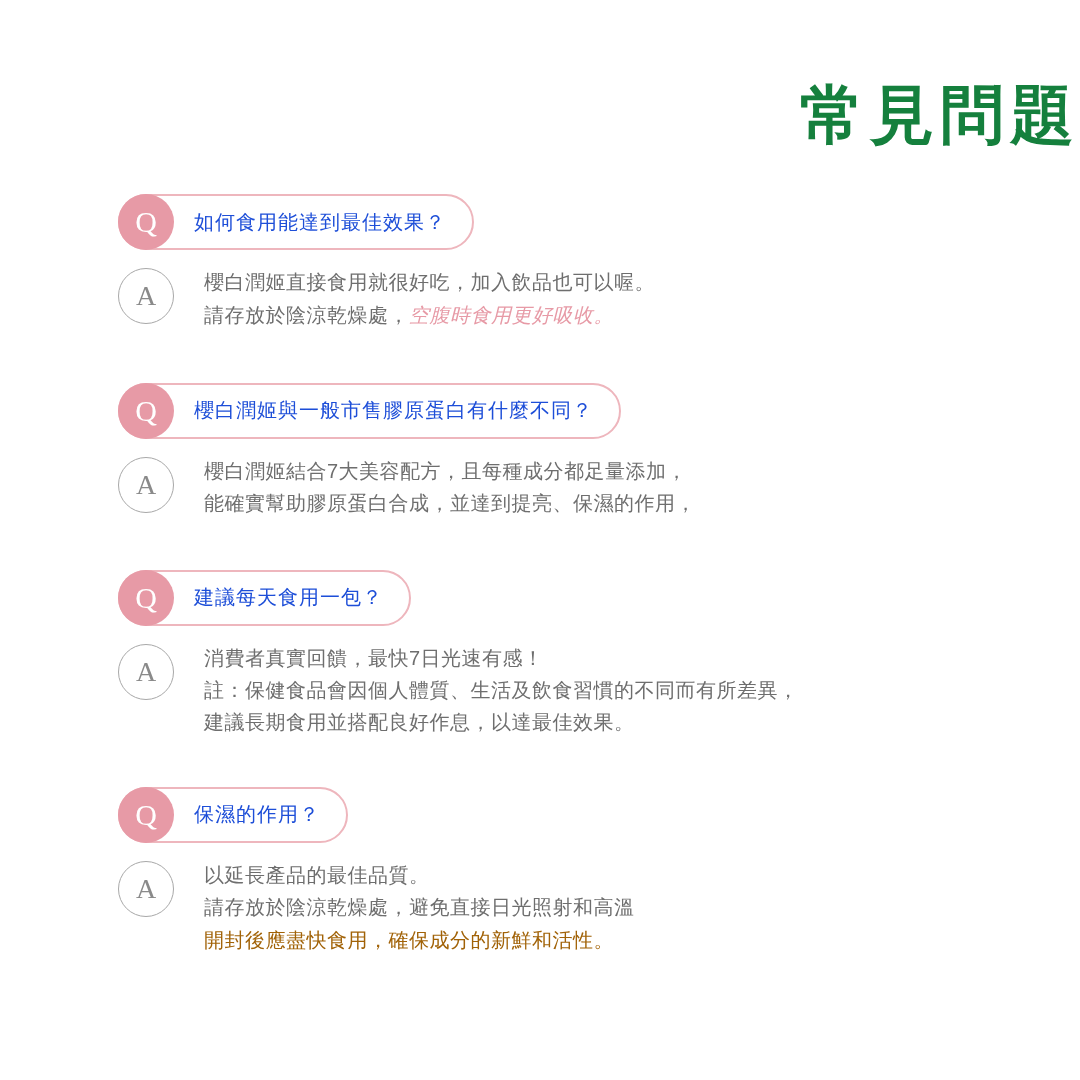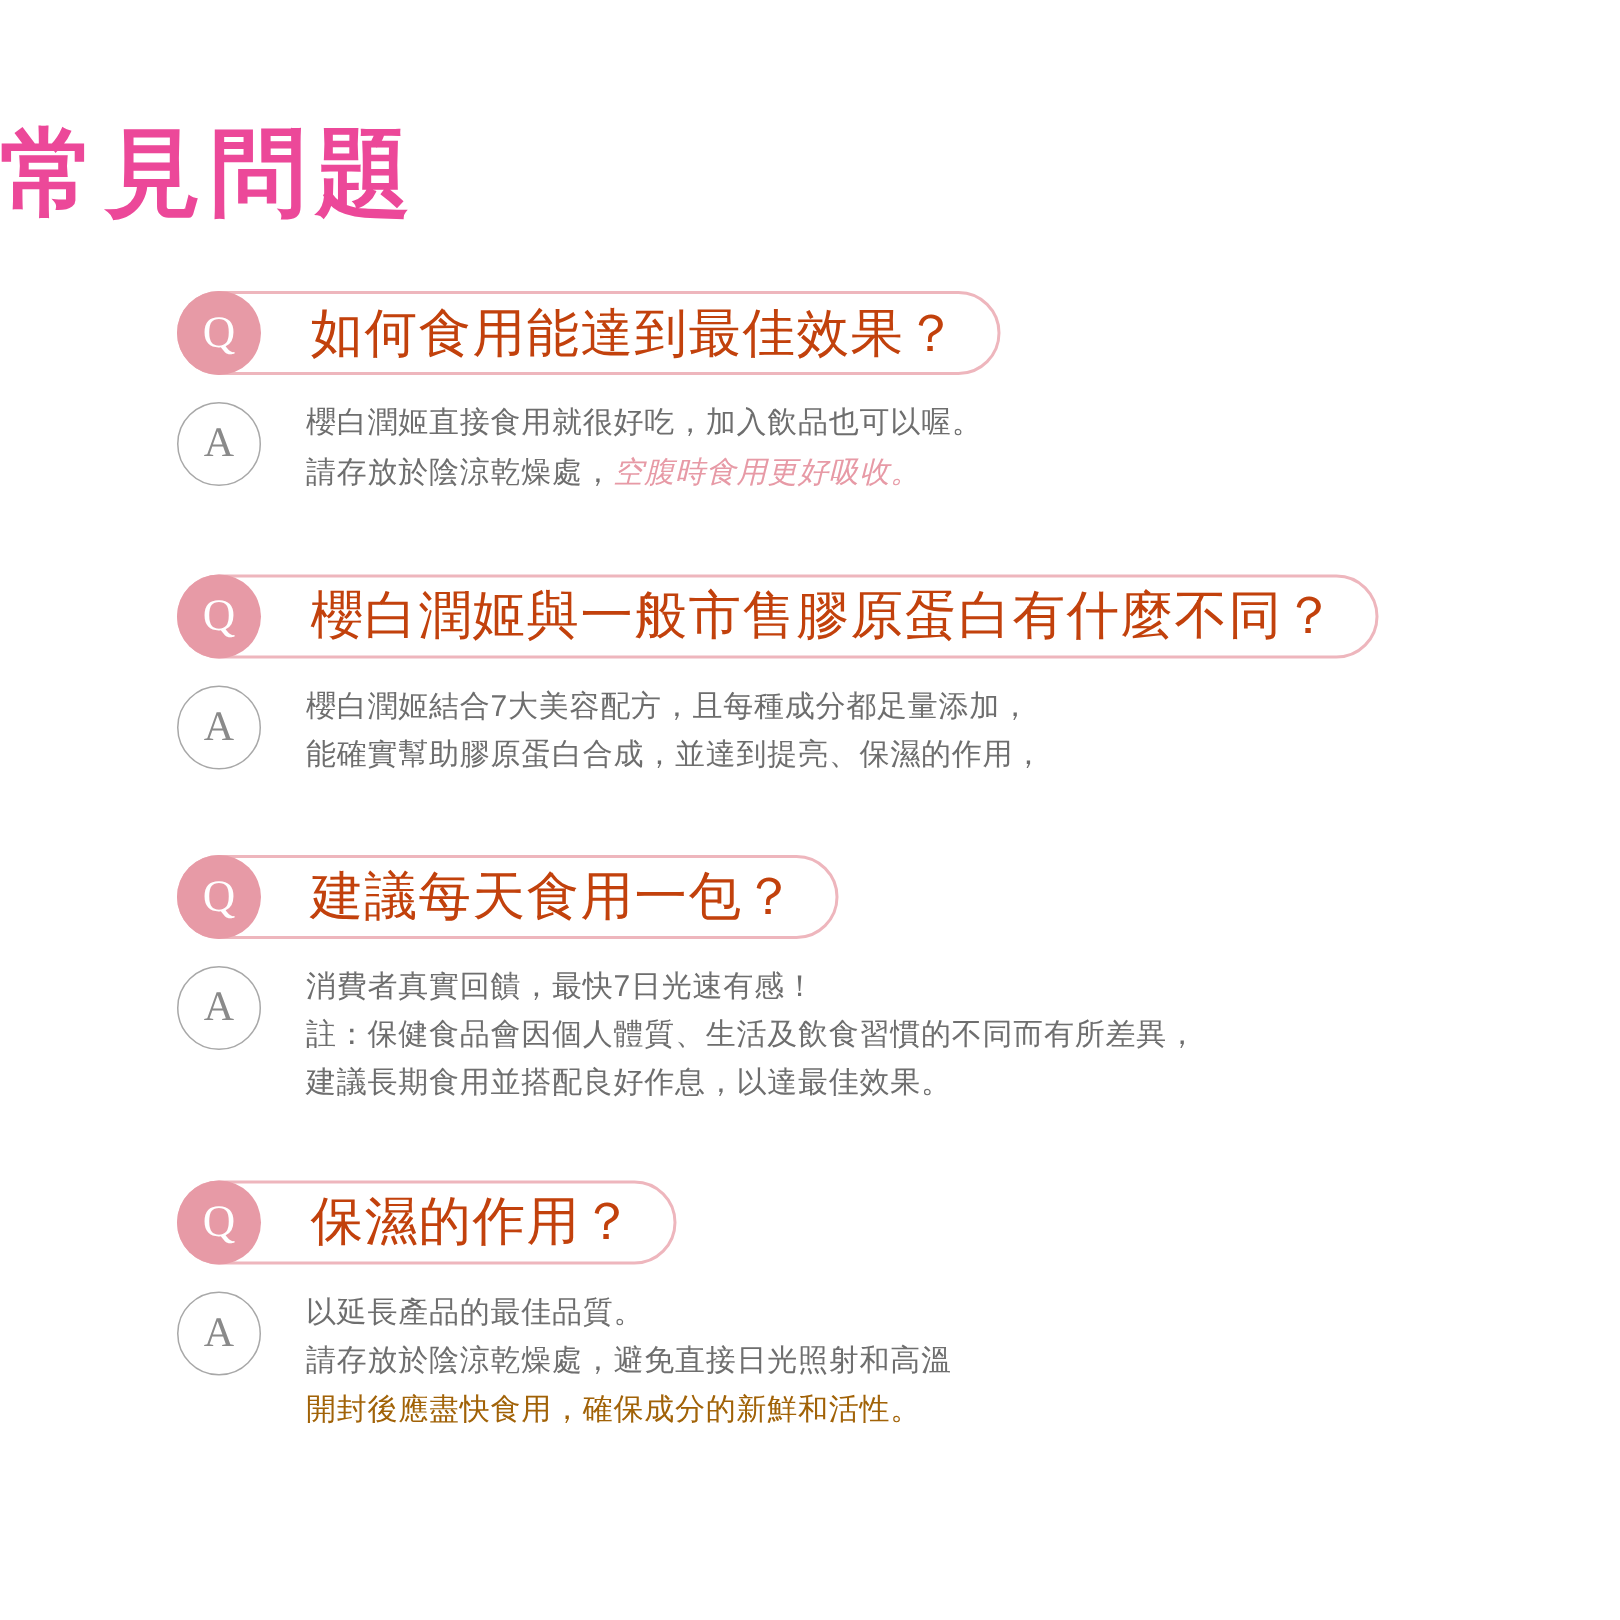--- a/index.html
+++ b/index.html
@@ -15,26 +15,26 @@
   }
   .page {
     position: relative;
     width: 1080px;
     height: 1080px;
     box-sizing: border-box;
   }
 
   
   .page-title {
-    text-align: left;
+    text-align: right;
     font-family: "Liberation Serif", "DejaVu Serif", serif;
     font-size: 64px;
     font-weight: 700;
     letter-spacing: 6px;
-    color: #ec4899;
+    color: #15803d;
     padding-top: 38px;
     line-height: 1.1;
   }
 
   
   .faq-list {
     margin-top: 42px;
     padding: 0 0 0 0;
   }
   .faq-item {
@@ -67,24 +67,24 @@
     color: #ffffff;
     display: flex;
     align-items: center;
     justify-content: center;
     font-family: "Liberation Serif", "DejaVu Serif", serif;
     font-size: 30px;
     margin-left: -2px;
     box-sizing: border-box;
   }
   .q-text {
-    font-size: 35px;
-    color: #c2410c;
+    font-size: 20px;
+    color: #1d4ed8;
     letter-spacing: 1px;
-    padding-left: 33px;
+    padding-left: 20px;
     white-space: nowrap;
     font-weight: 400;
   }
 
   
   .a-row {
     display: flex;
     align-items: flex-start;
     margin-left: 118px;
     margin-top: 16px;

